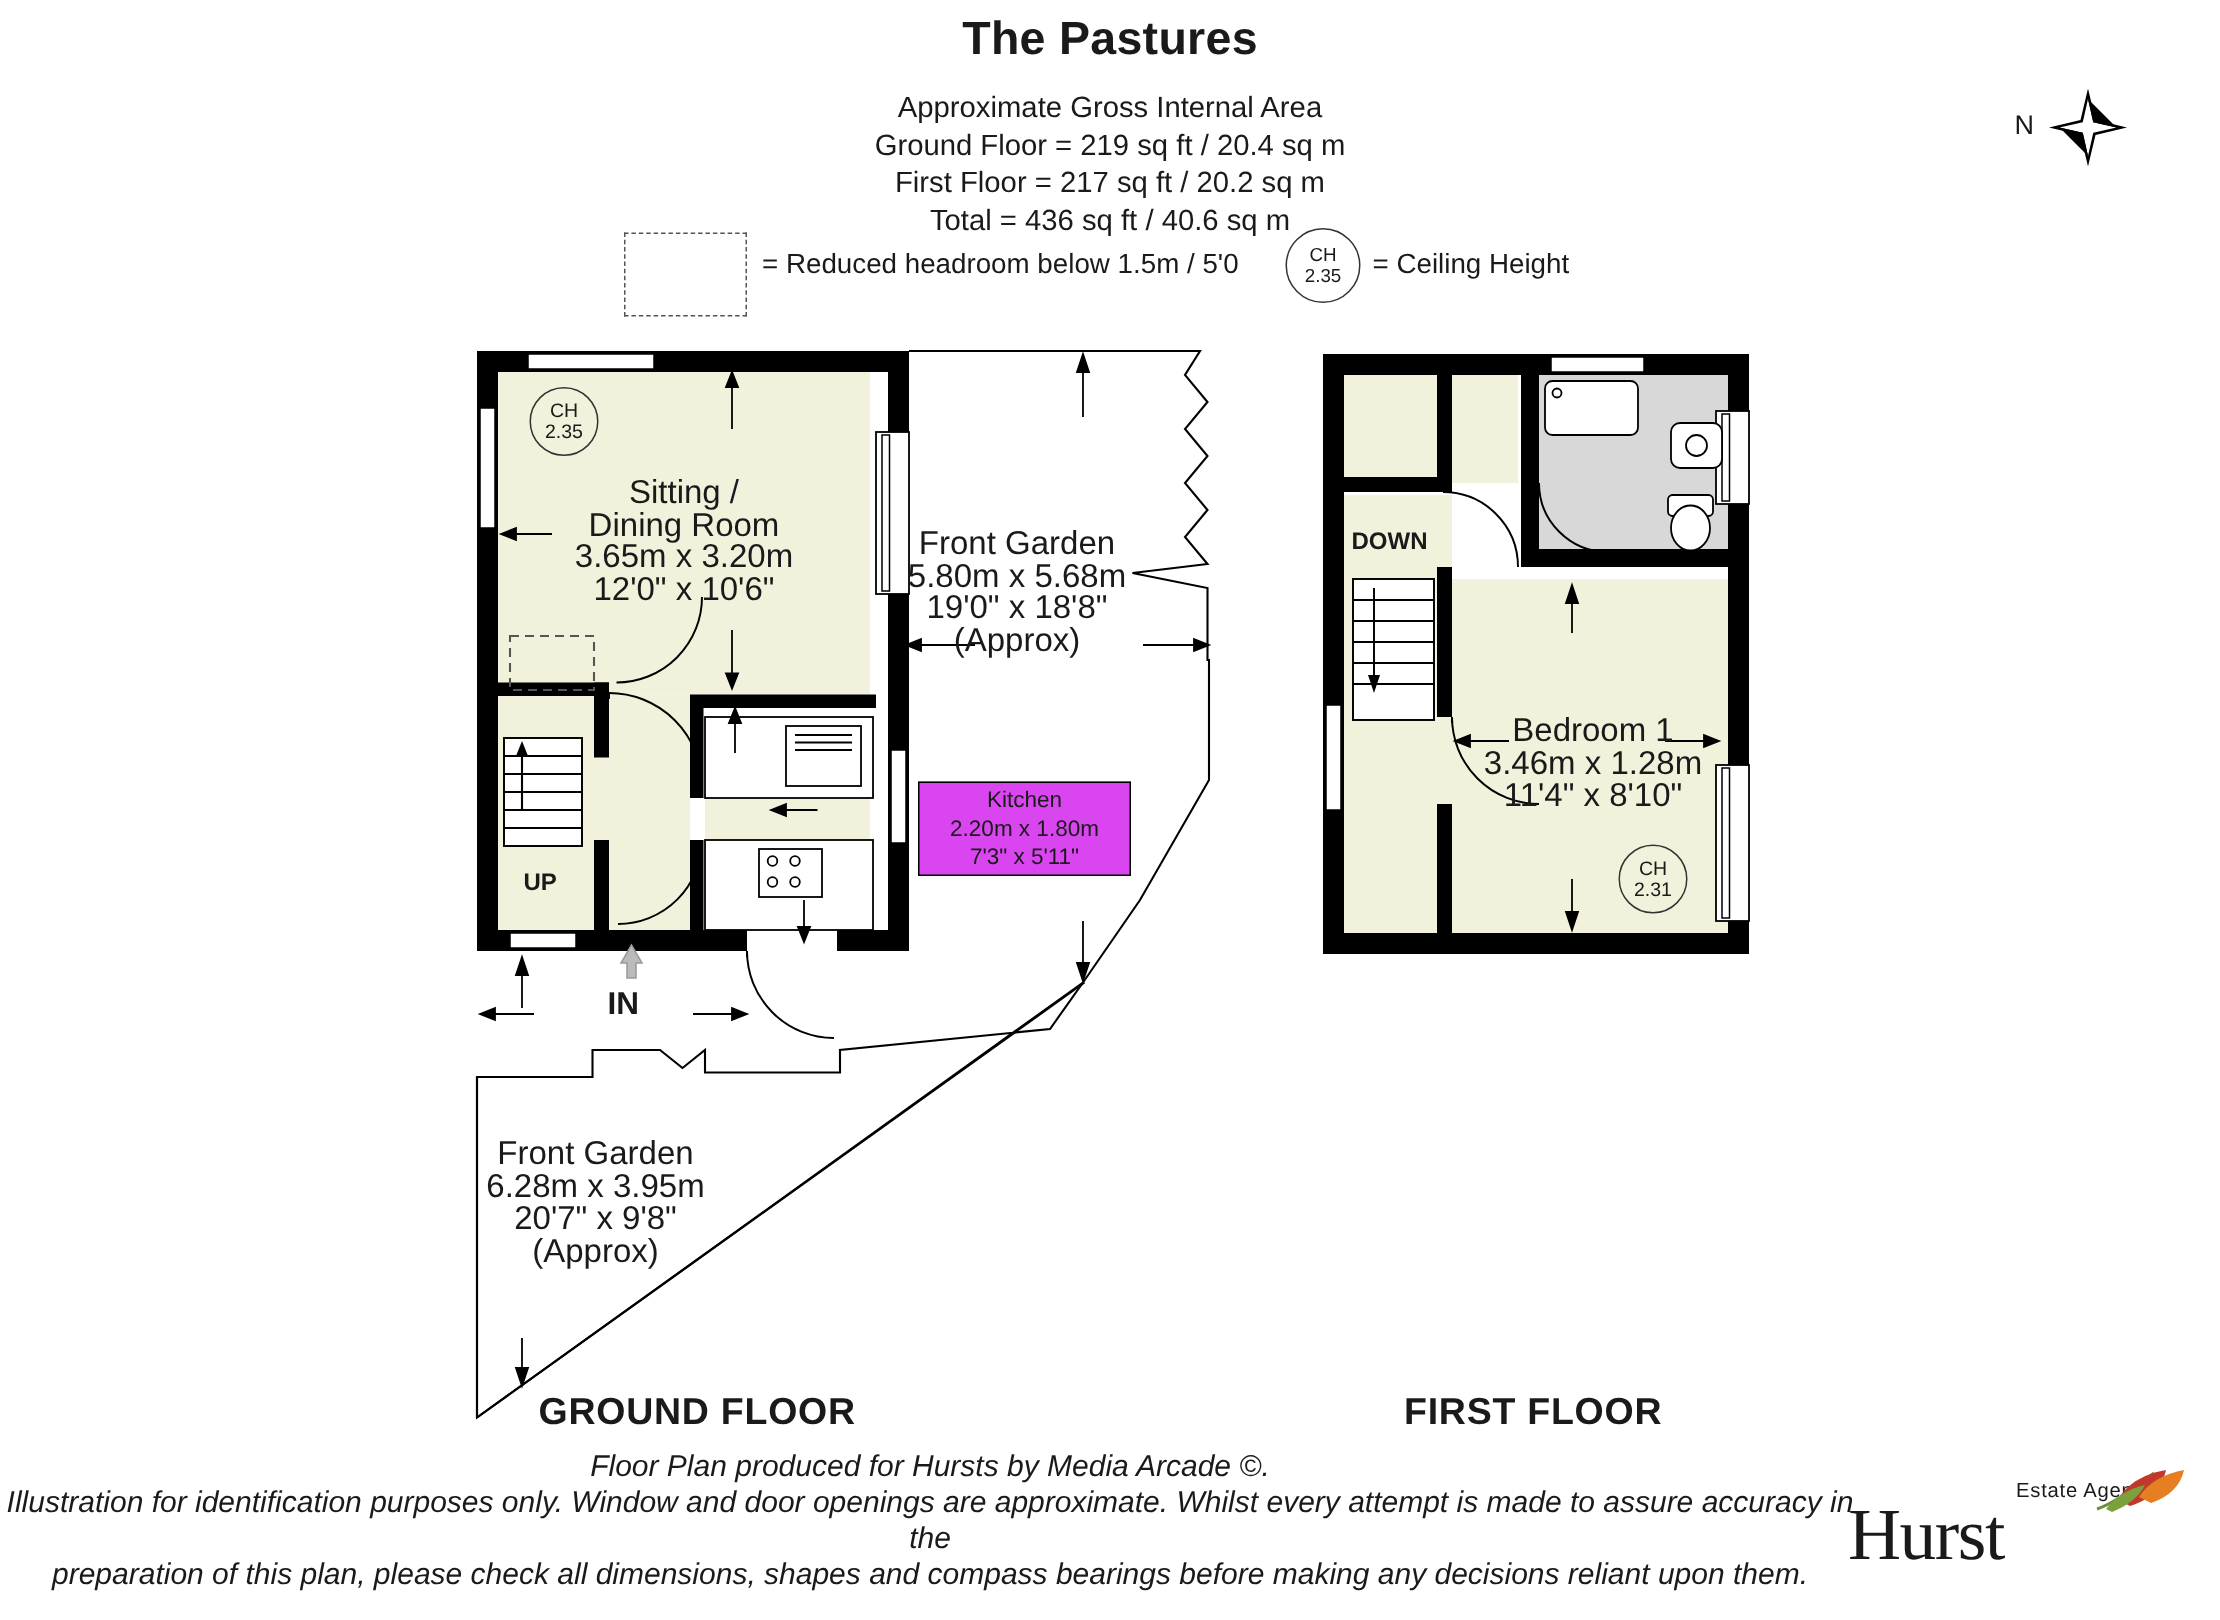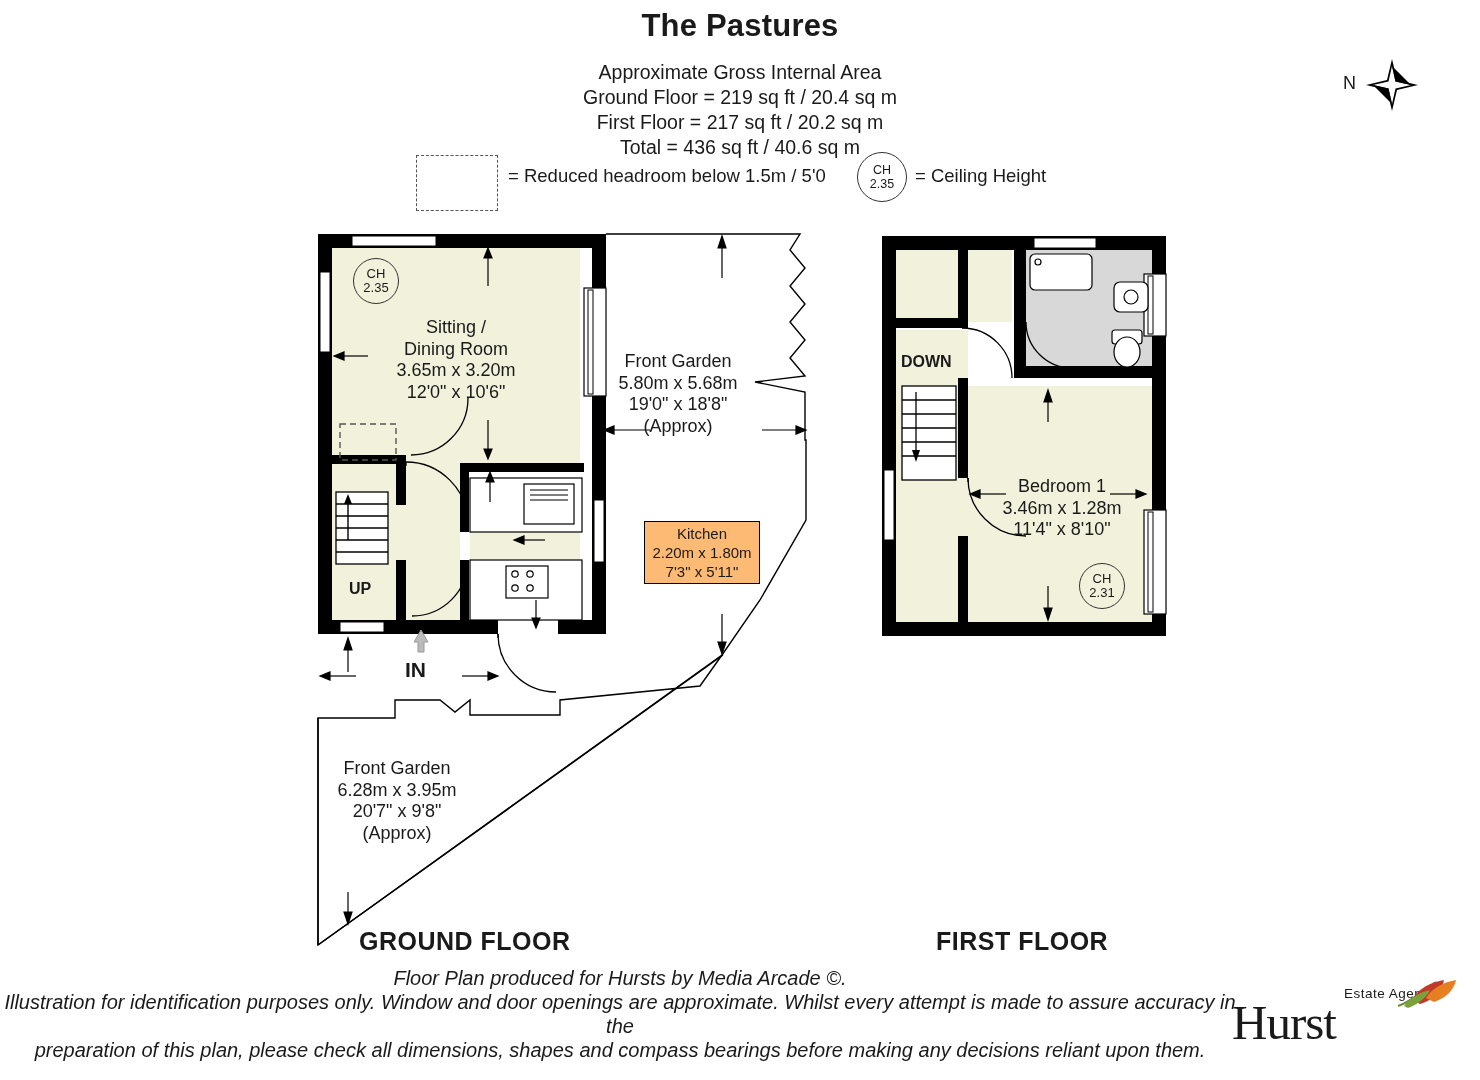--- a/index.html
+++ b/index.html
@@ -74,21 +74,21 @@
 
   
   #plan {
     left: 0; top: 0;
     width: 1480px; height: 1080px;
     pointer-events: none;
   }
 
   
   .roomlabel {
-    font-size: 18px;
+    font-size: 22px;
     line-height: 21.5px;
     text-align: center;
     white-space: nowrap;
   }
   .smalllabel {
     font-size: 15px;
     line-height: 19px;
     text-align: center;
     white-space: nowrap;
   }
@@ -389,21 +389,21 @@
   <span>2.35</span>
 </div>
 
 <div class="abs roomlabel" style="left:356px; top:317px; width:200px;">
   <div>Sitting /</div>
   <div>Dining Room</div>
   <div>3.65m x 3.20m</div>
   <div>12'0" x 10'6"</div>
 </div>
 
-<div class="abs smalllabel" style="left:612px; top:521px; width:106px; border:1px solid #000; background:#fdba74; padding:2px 4px;margin-left:32px;">
+<div class="abs smalllabel" style="left:612px; top:521px; width:106px; border:1px solid #000; background:#d946ef; padding:2px 17px;">
   <div>Kitchen</div>
   <div>2.20m x 1.80m</div>
   <div>7'3" x 5'11"</div>
 </div>
 
 <div class="abs roomlabel" style="left:585px; top:351px; width:186px;">
   <div>Front Garden</div>
   <div>5.80m x 5.68m</div>
   <div>19'0" x 18'8"</div>
   <div>(Approx)</div>

